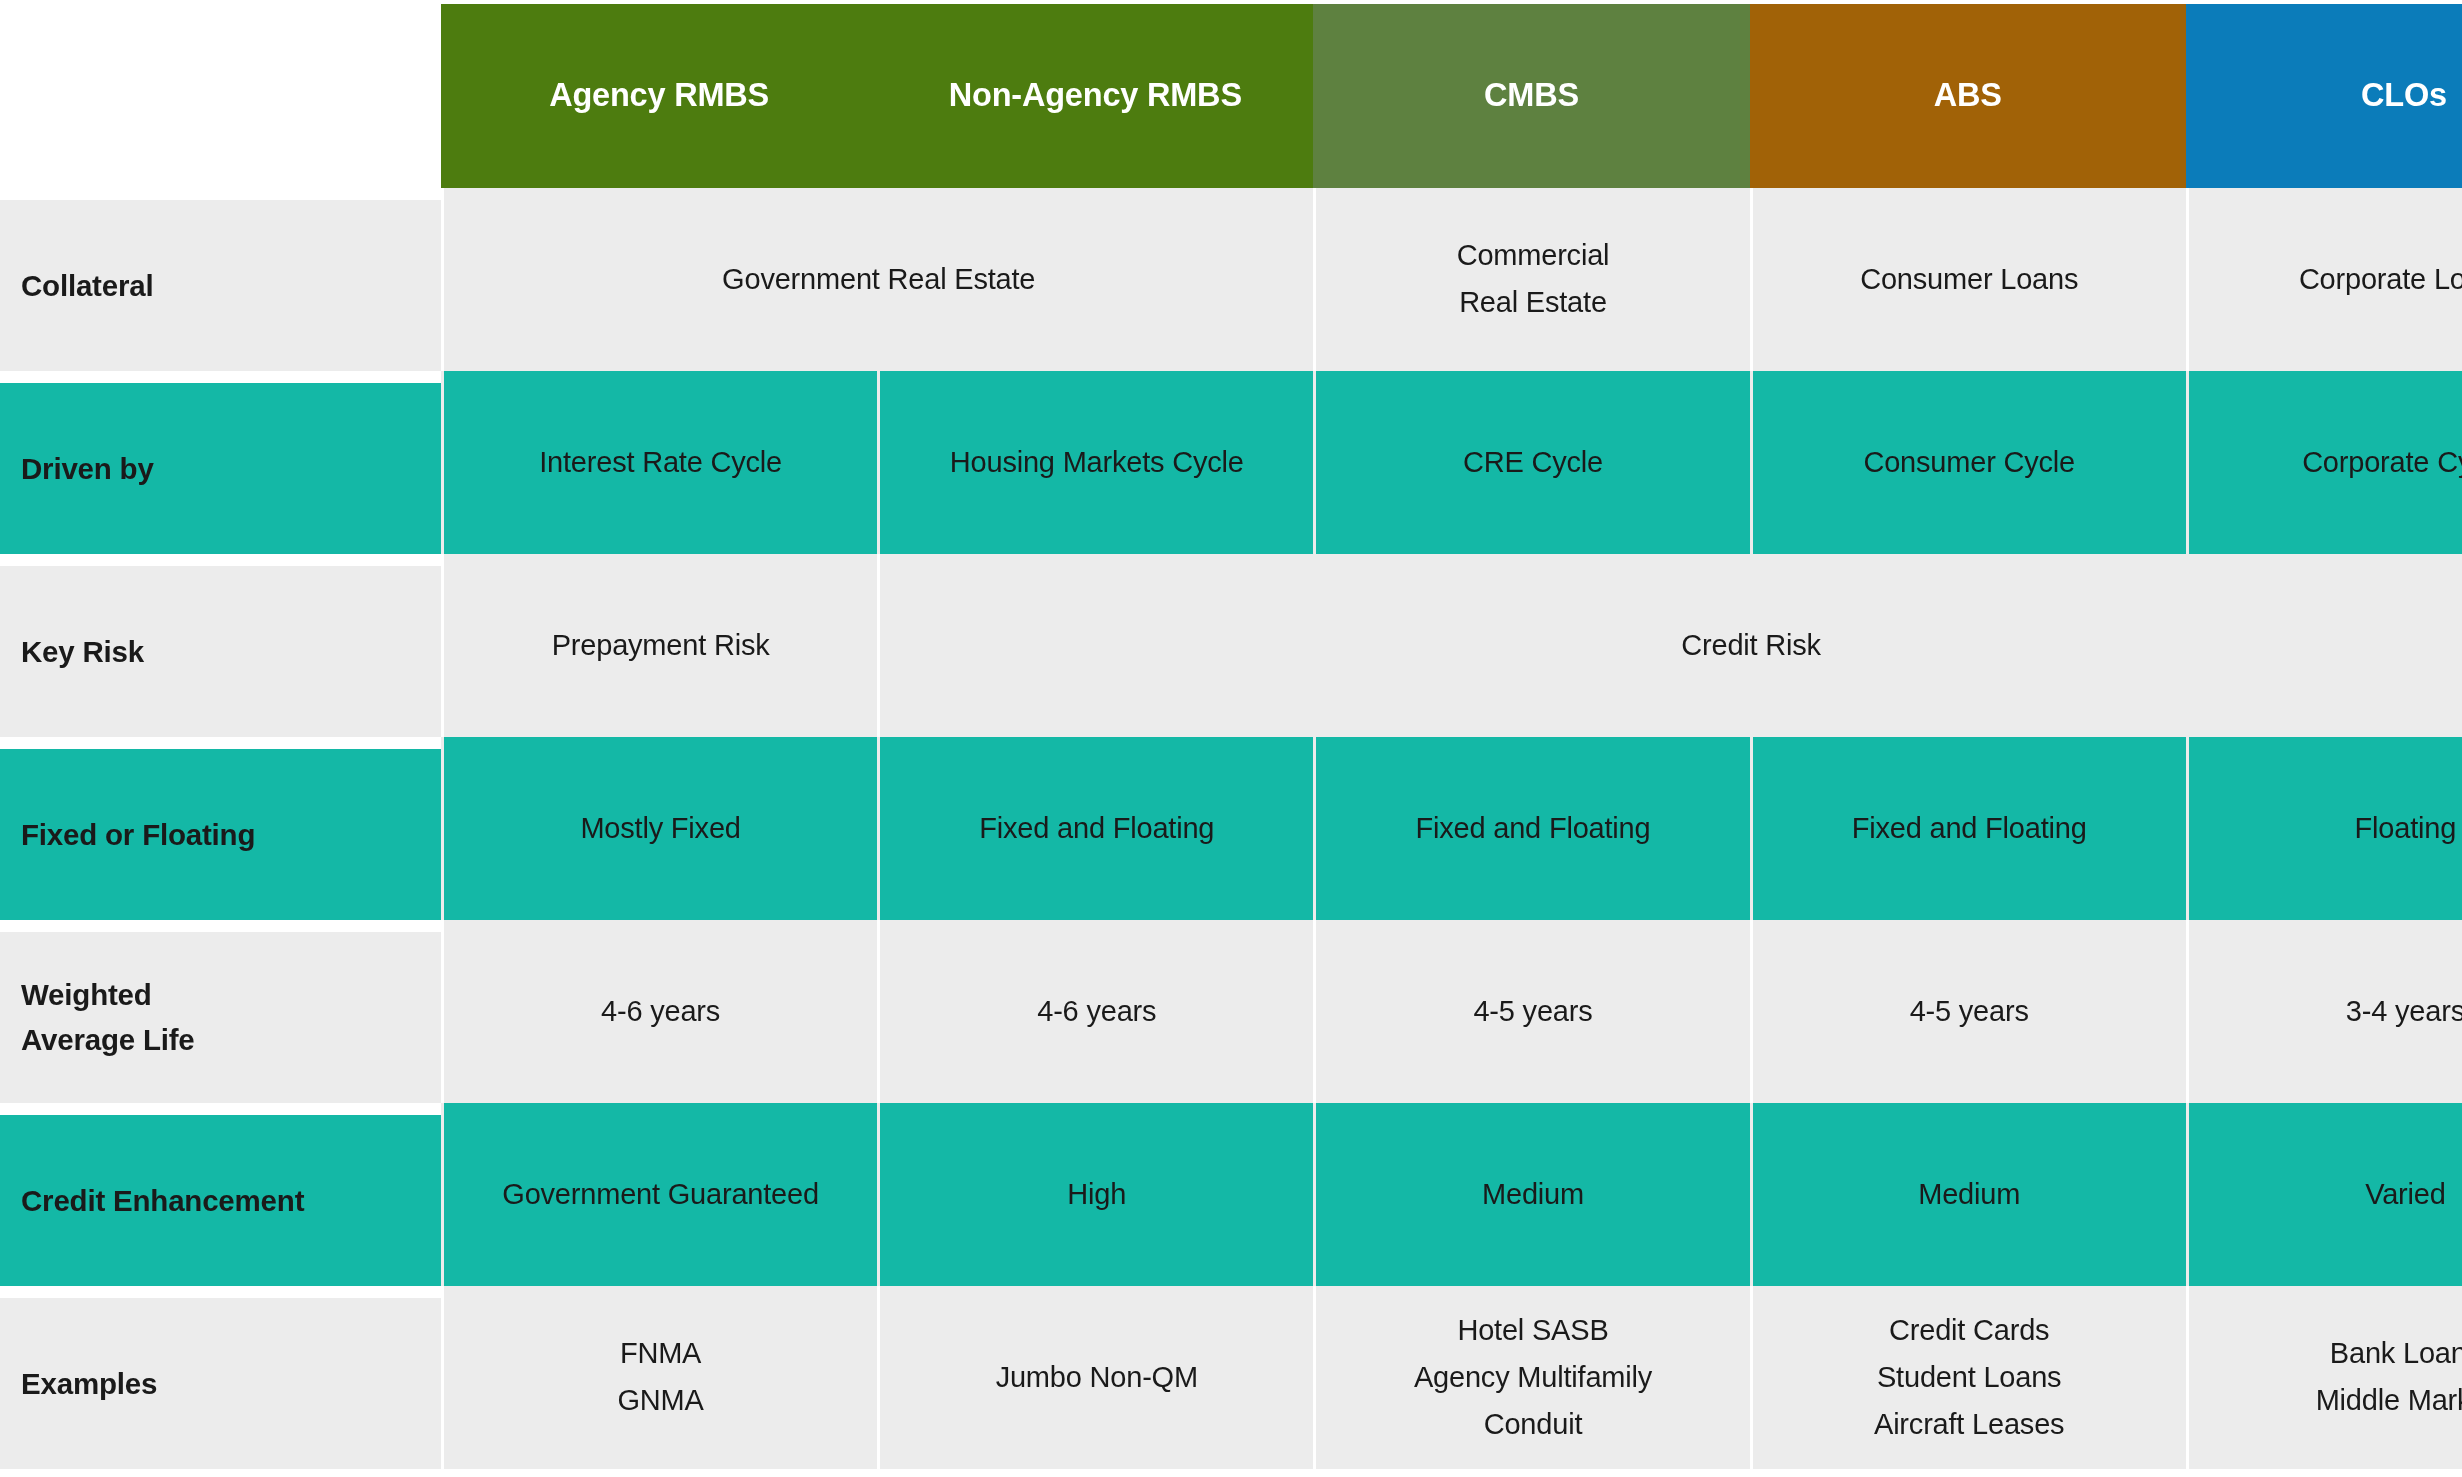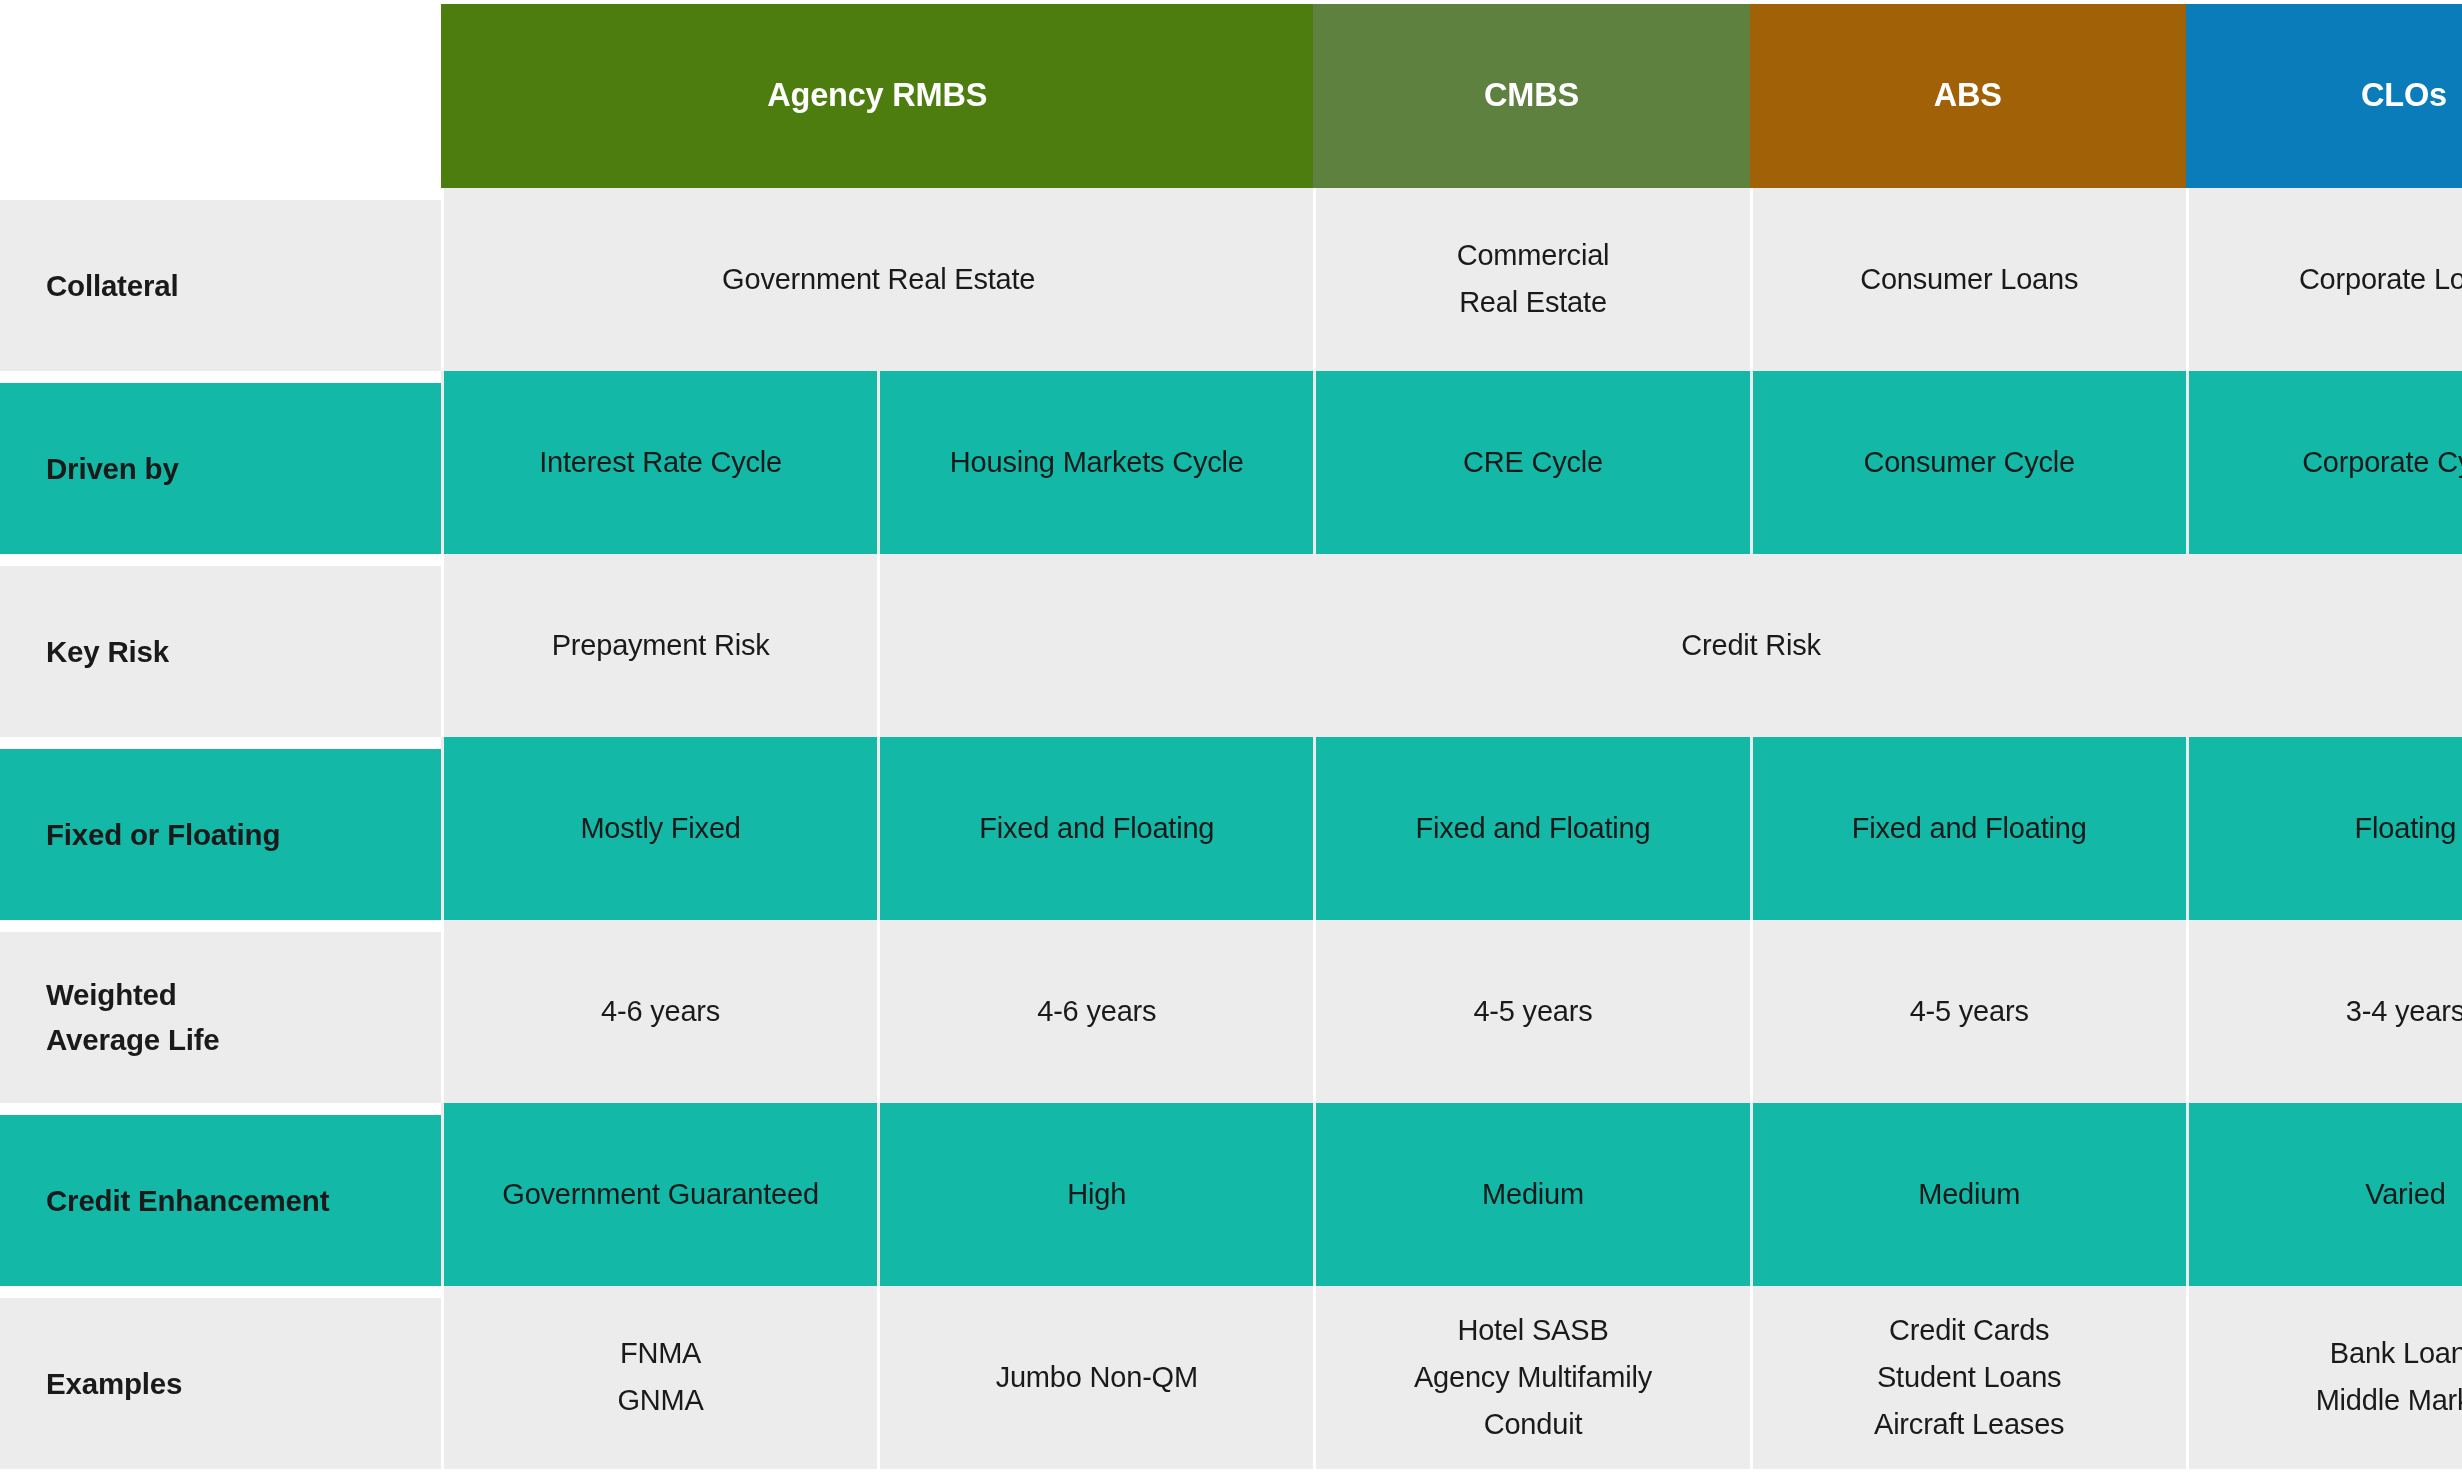--- a/index.html
+++ b/index.html
@@ -39,21 +39,21 @@
     font-weight: bold;
     font-size: 32.5px;
     letter-spacing: -0.2px;
   }
 
   
   .lbl {
     display: flex;
     align-items: center;
     justify-content: flex-start;
-    padding-left: 46px;
+    padding-left: 21px;
     font-weight: bold;
     font-size: 29.5px;
     letter-spacing: -0.2px;
     line-height: 1.55;
     white-space: pre-line;
     margin-top: 12px;
   }
   .val {
     display: flex;
     align-items: center;
@@ -78,20 +78,21 @@
 </head>
 <body>
 
 <div class="sheet">
   <div class="grid">
 
     <div class="row">
       <div class="corner"></div>
       <div class="hblock span2" style="background-color: #4d7c0f;">
         <div class="htxt">Agency RMBS</div>
+        <div class="htxt">Non-Agency RMBS</div>
       </div>
       <div class="hblock" style="background-color: rgb(94, 129, 64);">
         <div class="htxt">CMBS</div>
       </div>
       <div class="hblock" style="background-color: #a16207;">
         <div class="htxt">ABS</div>
       </div>
       <div class="hblock" style="background-color: rgb(11, 124, 186);">
         <div class="htxt">CLOs</div>
       </div>

